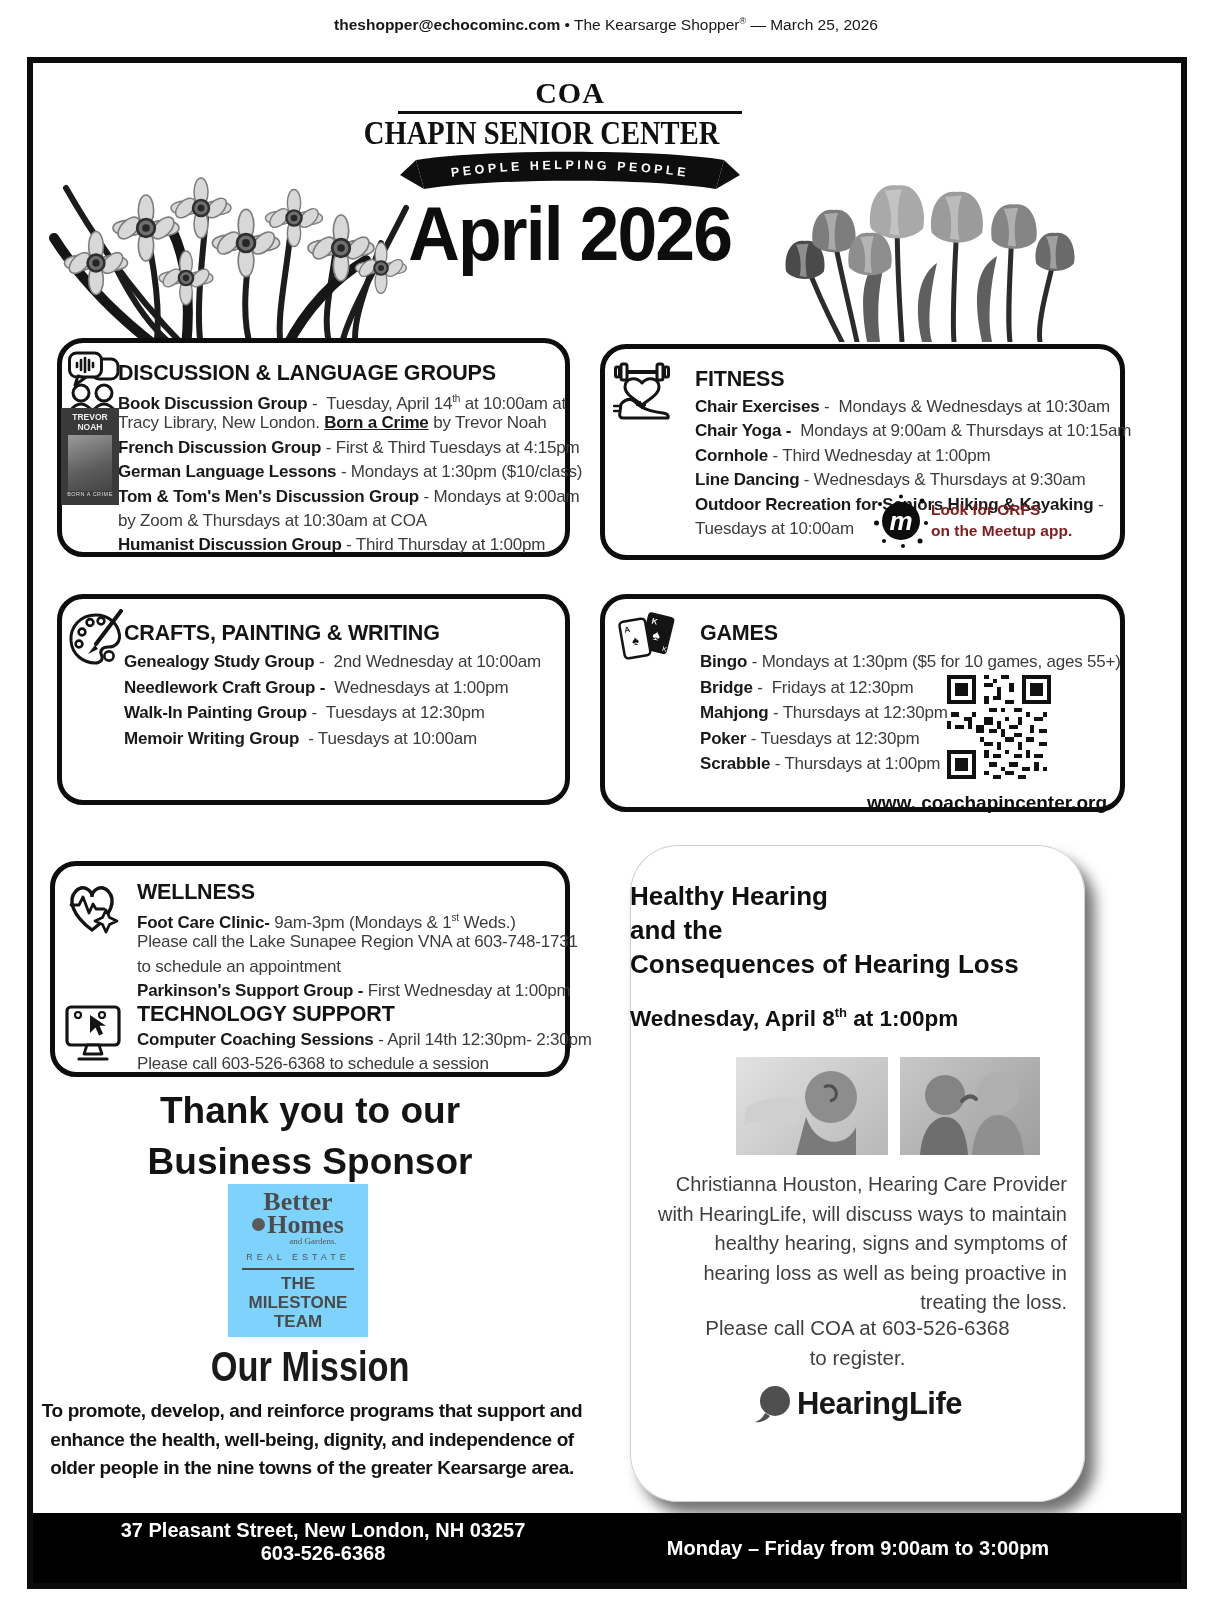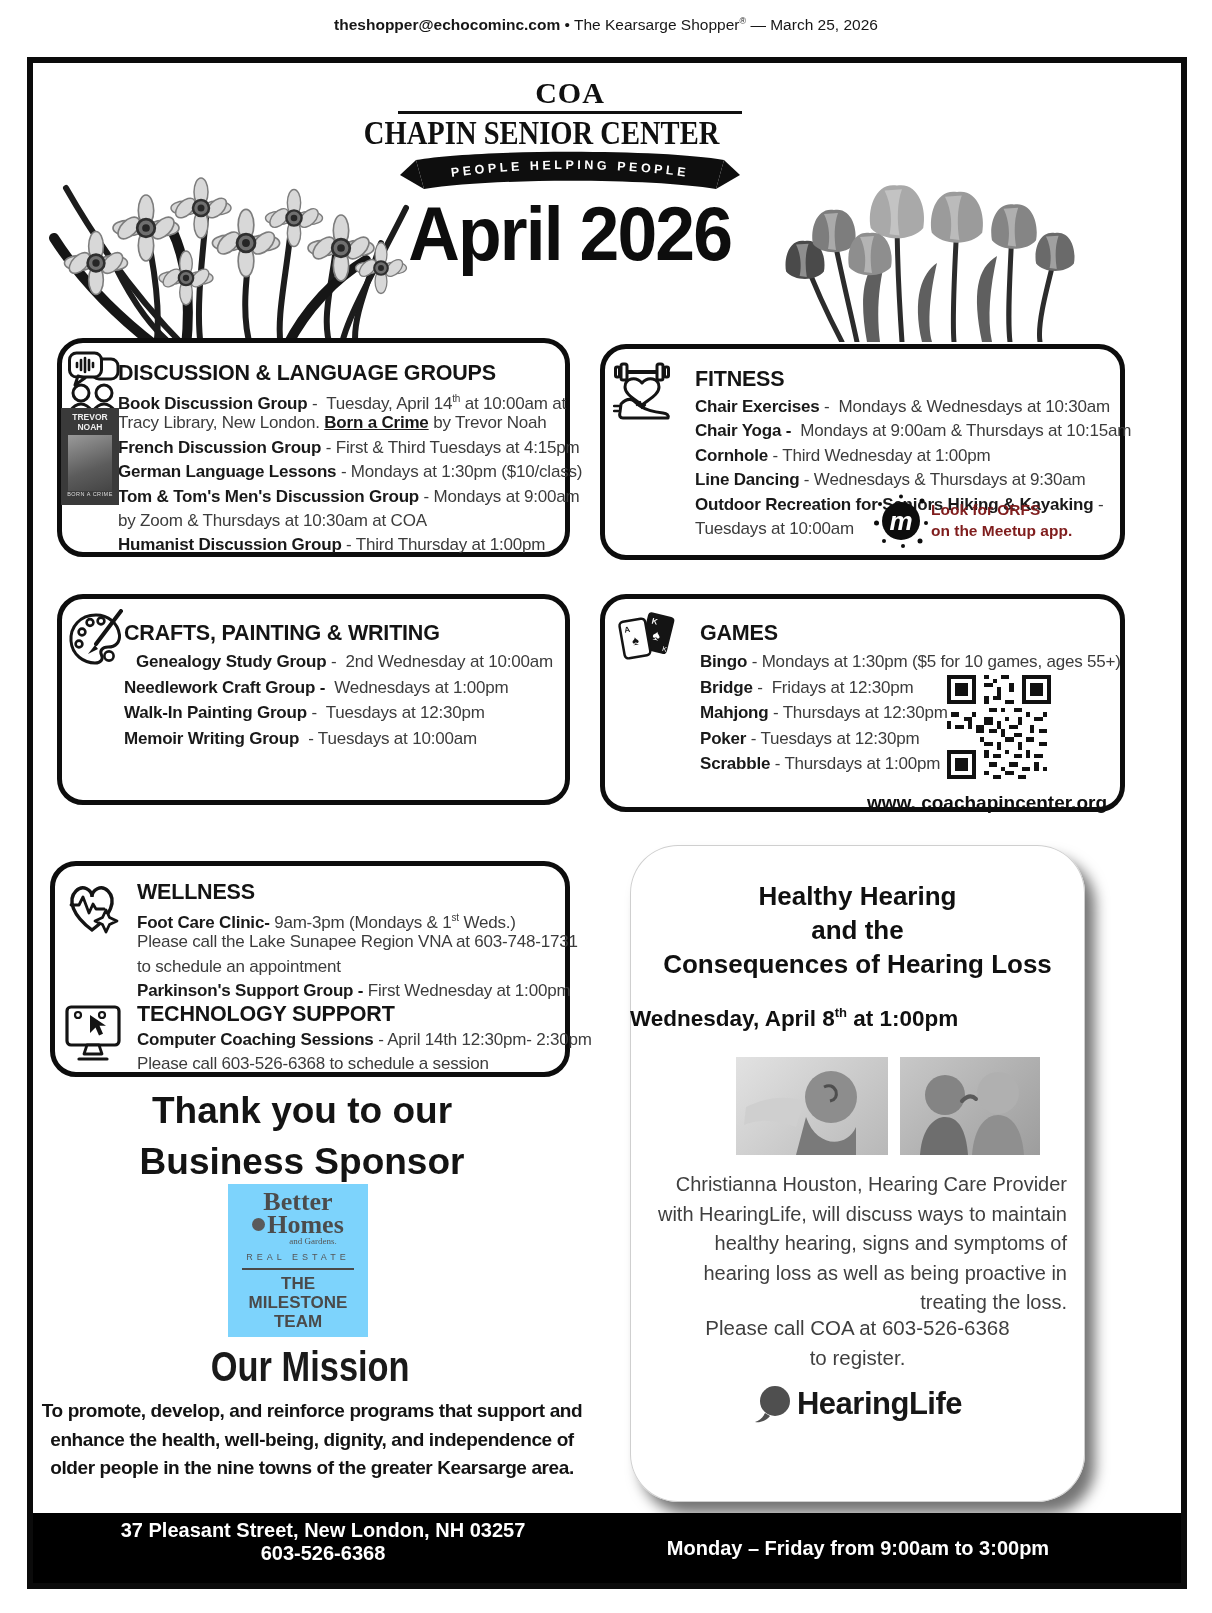--- a/index.html
+++ b/index.html
@@ -33,37 +33,37 @@
   
   #book-cover{left:61px;top:408px;width:58px;height:97px;background:#3a3a3a;z-index:5;text-align:center;overflow:hidden;}
   #book-cover .au{color:#eee;font-weight:700;font-size:8.5px;line-height:10px;padding-top:4px;white-space:pre-line;}
   #book-cover .ph{margin:3px auto 0;width:44px;height:56px;background:linear-gradient(160deg,#9a9a9a,#5c5c5c 60%,#444);}
   #book-cover .bt{color:#ddd;font-size:5.5px;letter-spacing:.5px;}
   
   #meetup-note{font-weight:700;font-size:15.5px;color:#7f1d1d;line-height:21px;text-align:left;white-space:pre;}
   
   #games-url{font-weight:700;font-size:19px;color:#0f0f0f;text-align:right;white-space:pre;}
   
-  #thanks{left:32px;top:1085px;width:540px;text-align:center;font-weight:700;font-size:37px;color:#141414;line-height:51px;white-space:pre-line;}
+  #thanks{left:40px;top:1085px;width:540px;text-align:center;font-weight:700;font-size:37px;color:#141414;line-height:51px;white-space:pre-line;}
   #bhg{left:228px;top:1184px;width:140px;height:153px;background:#7dd3fc;text-align:center;color:#4a4a4a;}
   #bhg .b1{font-family:"Liberation Serif",serif;font-weight:700;font-size:26px;line-height:24px;color:#4c4c4c;margin-top:6px;}
   #bhg .b2{font-family:"Liberation Serif",serif;font-weight:700;font-size:26px;line-height:22px;color:#4c4c4c;}
   #bhg .leaf{display:inline-block;width:13px;height:13px;border-radius:50%;background:#5a5a5a;vertical-align:2px;margin-right:2px;}
   #bhg .ag{font-family:"Liberation Serif",serif;font-size:9px;color:#555;margin-left:30px;line-height:10px;}
   #bhg .re{font-size:9px;letter-spacing:4px;color:#555;margin-top:6px;}
   #bhg .rule{width:112px;height:2px;background:#4a4a4a;margin:6px auto 4px;}
   #bhg .team{font-weight:700;font-size:17px;line-height:19px;color:#4a4a4a;white-space:pre-line;}
   #mission-h{left:40px;top:1342px;width:540px;text-align:center;font-weight:700;font-size:43px;color:#1a1a1a;}
   #mission-h span{display:inline-block;transform:scaleX(.8);}
   #mission-t{left:38px;top:1397px;width:548px;text-align:center;font-weight:700;font-size:19px;letter-spacing:-.4px;color:#131313;line-height:28.5px;}
   #mission-t .ln{white-space:pre;}
   
   #hearing{left:630px;top:845px;width:455px;height:657px;background:#fff;border-radius:48px;
            box-shadow:10px 12px 14px rgba(0,0,0,.55), 0 0 0 1px #cfcfcf inset;z-index:6;}
-  #hearing .ht{position:absolute;top:34px;width:100%;text-align:center;font-weight:700;font-size:26px;line-height:34px;color:#101010;white-space:pre-line;}
+  #hearing .ht{position:absolute;top:34px;width:100%;text-align:left;font-weight:700;font-size:26px;line-height:34px;color:#101010;white-space:pre-line;}
   #hearing .hd{position:absolute;top:160px;width:100%;text-align:left;font-weight:700;font-size:22.5px;color:#101010;white-space:pre;}
   #hearing .hd sup{font-size:13px;}
   .photo{position:absolute;overflow:hidden;}
   #hearing .hb{position:absolute;left:18px;top:325px;width:419px;text-align:right;font-size:20px;line-height:29.5px;color:#3f3f3f;}
   #hearing .hc{position:absolute;left:18px;top:468px;width:419px;text-align:center;font-size:20.5px;line-height:30px;color:#3f3f3f;white-space:pre-line;}
   #hl-logo{position:absolute;left:0;top:538px;width:100%;text-align:center;}
   #hl-logo .hl-txt{display:inline-block;vertical-align:middle;font-weight:700;font-size:31px;letter-spacing:-.5px;color:#171717;}
   #hl-logo svg{vertical-align:middle;margin-right:2px;}
   svg text{font-family:"Liberation Sans",sans-serif;}
 </style>
@@ -259,21 +259,21 @@
           <circle cx="22" cy="13.5" r="3.4"></circle>
           <circle cx="33" cy="12" r="3.4"></circle>
           <circle cx="11" cy="35" r="3.4"></circle>
         <circle cx="41" cy="47" r="4.6"></circle>
       </g>
       <line x1="53" y1="2" x2="28" y2="35" stroke="#141414" stroke-width="4" stroke-linecap="round"></line>
       <path d="M27,36 l-7,9 10,-5 z" fill="#141414"></path>
     </svg>
     <div class="sect-title" style="left:62px;top:22px;">CRAFTS, PAINTING &amp; WRITING</div>
     <div class="lines" style="left:62px;top:50px;">
-      <div class="ln" style="height:25.5px;line-height:25.5px;margin-left:12px;"><b>Genealogy Study Group</b><span> -  2nd Wednesday at 10:00am</span></div>
+      <div class="ln" style="height:25.5px;line-height:25.5px;"><b>Genealogy Study Group</b><span> -  2nd Wednesday at 10:00am</span></div>
       <div class="ln" style="height:25.5px;line-height:25.5px;"><b>Needlework Craft Group -</b><span>  Wednesdays at 1:00pm</span></div>
       <div class="ln" style="height:25.5px;line-height:25.5px;"><b>Walk-In Painting Group</b><span> -  Tuesdays at 12:30pm</span></div>
       <div class="ln" style="height:25.5px;line-height:25.5px;"><b>Memoir Writing Group</b><span>  - Tuesdays at 10:00am</span></div>
     </div>
   </div>
 
   <div class="abs box" style="left:600px;top:594px;width:525px;height:218px;">
     <svg class="abs" style="left:12px;top:12px;" width="62" height="58" viewBox="0 0 62 58">
       <g transform="rotate(14 40 22)">
         <rect x="27" y="3" width="27" height="38" rx="4" fill="#141414"></rect>

